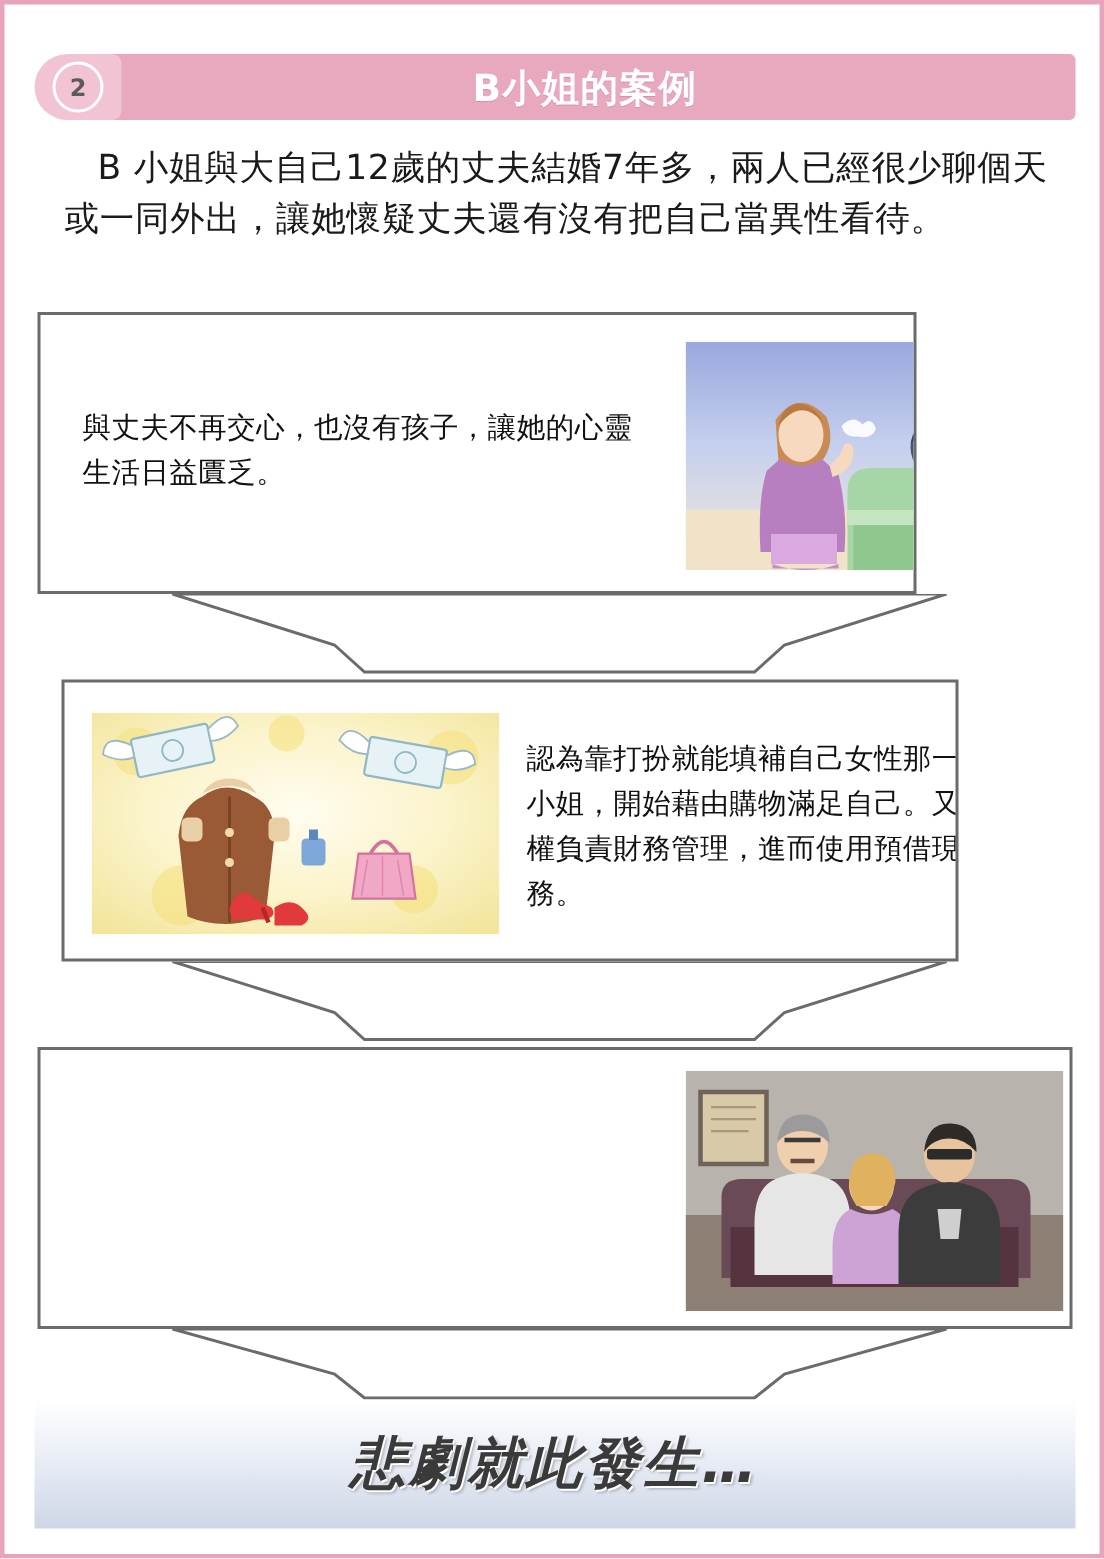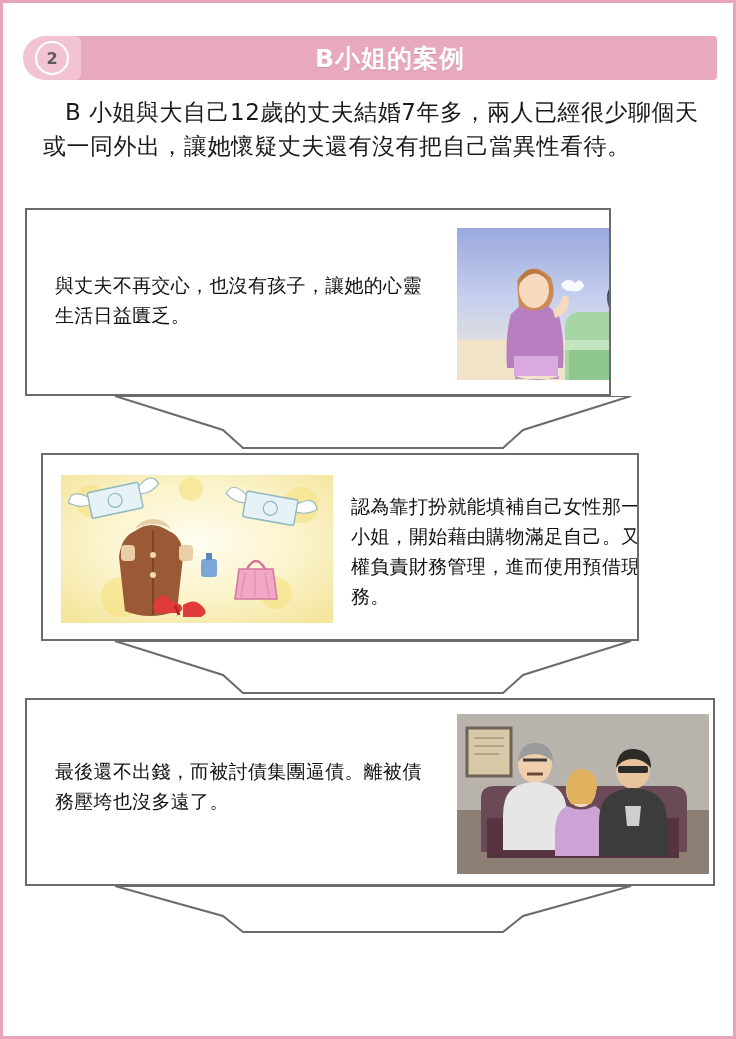--- a/index.html
+++ b/index.html
@@ -277,21 +277,20 @@
     <div class="panel-text" style="left:308px; top:36px; width:368px;">認為靠打扮就能填補自己女性那一面的 B 小姐，開始藉由購物滿足自己。又因丈夫全權負責財務管理，進而使用預借現金的服務。</div>
   </div>
 
   <div class="arrow" style="left:110px; top:638px; width:520px; height:56px;">
     <svg width="520" height="56" viewBox="0 0 520 56">
       <path d="M2 0 L518 0 L410 34 L390 52 L130 52 L110 34 Z" fill="#ffffff" stroke="#6b6b6b" stroke-width="2"></path>
     </svg>
   </div>
 
   <div class="panel" style="left:22px; top:695px; width:690px; height:188px;">
-    <div class="panel-text" style="left:28px; top:56px; width:370px;">最後還不出錢，而被討債集團逼債。離被債務壓垮也沒多遠了。</div>
 
     <div class="img-frame" style="left:430px; top:14px; width:252px; height:160px;">
       <svg width="252" height="160" viewBox="0 0 252 160">
         <rect x="0" y="0" width="252" height="160" fill="#b9b3ae"></rect>
         <rect x="0" y="96" width="252" height="64" fill="#8d7f74"></rect>
 
         <rect x="10" y="14" width="44" height="48" fill="#d8c9a8" stroke="#6f6257" stroke-width="3"></rect>
         <g stroke="#a8997c" stroke-width="1.5">
           <line x1="17" y1="24" x2="47" y2="24"></line>
           <line x1="17" y1="32" x2="47" y2="32"></line>
@@ -325,14 +324,17 @@
       </svg>
     </div>
   </div>
 
   <div class="arrow" style="left:110px; top:883px; width:520px; height:50px;">
     <svg width="520" height="50" viewBox="0 0 520 50">
       <path d="M2 0 L518 0 L410 30 L390 46 L130 46 L110 30 Z" fill="#ffffff" stroke="#6b6b6b" stroke-width="2"></path>
     </svg>
   </div>
 
+  <div class="footer">
+    <span class="footer-text">悲劇就此發生…</span>
+  </div>
 
 </div>
 
 </body></html>

